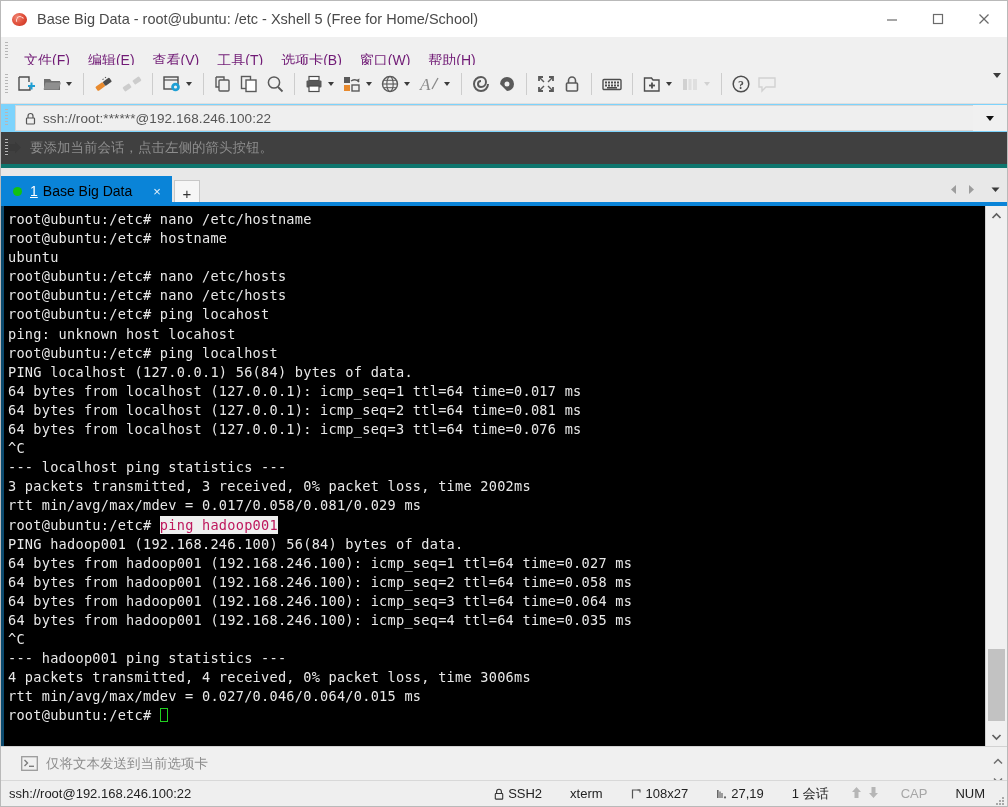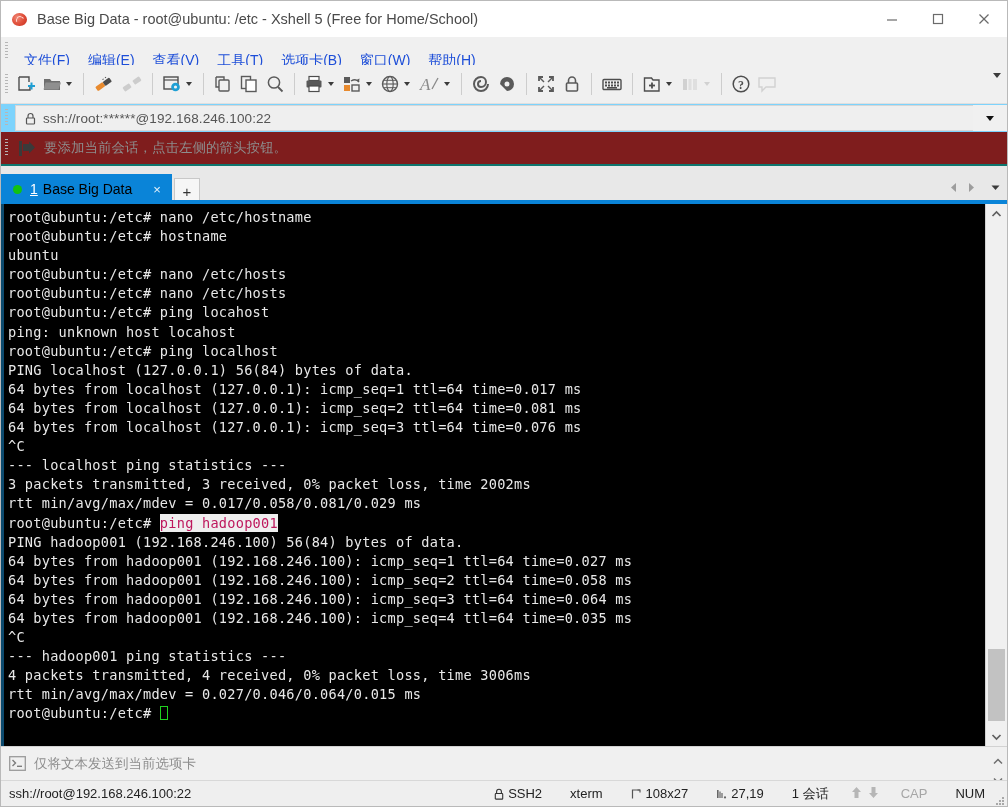--- a/index.html
+++ b/index.html
@@ -80,21 +80,21 @@
     position: relative;
   }
   .gripper {
     position: absolute;
     left: 4px; top: 5px;
     width: 3px; height: 18px;
     background-image: repeating-linear-gradient(to bottom,#b6b6b6 0 1px, transparent 1px 3px);
   }
   .menu-item {
     font-size: 14px;
-    color: #1d4ed8;
+    color: #701a75;
     padding: 3px 9px;
     white-space: nowrap;
     margin-top: 20px;
   }
 
   
   .toolbar {
     height: 38px; min-height: 38px;
     background: #f0f0f0;
     display: flex;
@@ -158,26 +158,25 @@
   .addr-drop {
     width: 34px; height: 26px;
     display: flex; align-items: center; justify-content: center;
     background: #f0f0f0;
   }
   .addr-drop .caret { margin: 0; border-top-color:#111; border-left-width:4px;border-right-width:4px;border-top-width:5px;}
 
   
   .hintbar {
     height: 32px; min-height: 32px;
-    background: #7f1d1d;
-    display: flex;
-    align-items: center;
-    padding-left: 14px;
-    position: relative;
-    border-bottom: 2px solid #0f766e;
+    background: #404040;
+    display: flex;
+    align-items: center;
+    position: relative;
+    border-bottom: 4px solid #0f766e;
   }
   .hintbar .gripper { top: 7px; height: 18px; }
   .hint-text {
     font-size: 13.5px;
     color: #8d8d8d;
     margin-left: 8px;
   }
 
   
   .tabbar {
@@ -308,21 +307,21 @@
     height: 72px;
     background: #c2c2c2;
   }
 
   
   .sendbar {
     height: 33px; min-height: 33px;
     background: #f0f0f0;
     display: flex;
     align-items: center;
-    padding-left: 8px;
+    padding-left: 20px;
     border-top: 1px solid #d2d2d2;
     position: relative;
   }
   .send-icon { margin-right: 8px; display:flex; }
   .send-text {
     font-size: 13.5px;
     color: #8d8d8d;
   }
   .sendbar-arrows {
     position: absolute;

